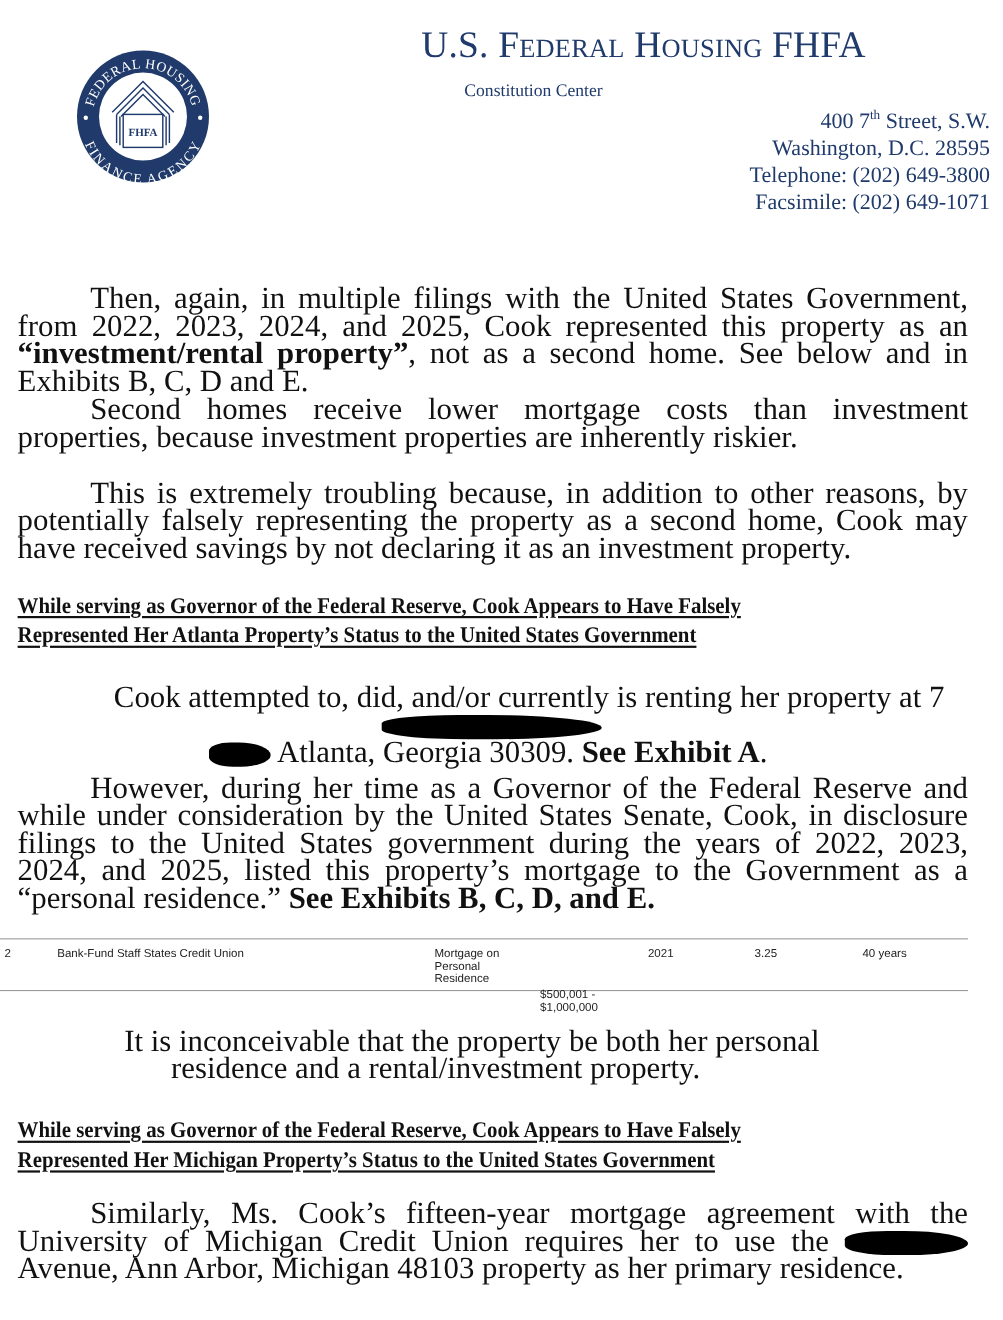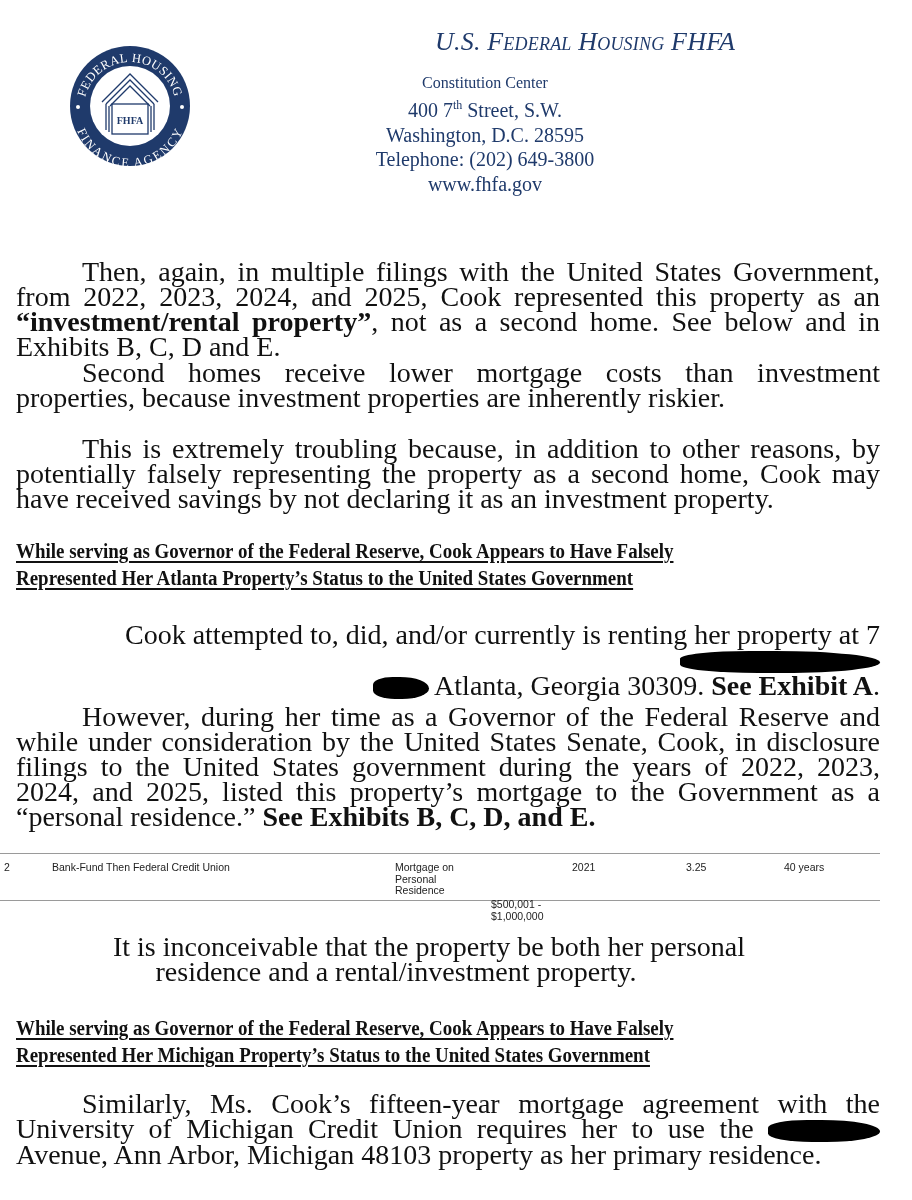--- a/index.html
+++ b/index.html
@@ -8,25 +8,25 @@
     font-family: "Liberation Serif", "DejaVu Serif", serif;
     color: #111111;
   }
   .letterhead { position: absolute; left: 0; top: 0; width: 912px; height: 240px; }
   .seal { position: absolute; left: 66px; top: 44px; width: 128px; height: 124px; }
   .lh-text {
     position: absolute; left: 200px; width: 700px; top: 22px;
     text-align: center; color: #1f3a6b;
   }
   .lh-title {
-    font-size: 26px; line-height: 40px; letter-spacing: 0.2px;
-    font-variant: small-caps; margin-left: 70px; font-style: italic;
+    font-size: 34px; line-height: 40px; letter-spacing: 0.2px;
+    font-variant: small-caps; margin-left: 70px;
   }
   .lh-sub { font-size: 16px; line-height: 30px; margin-top: 6px; margin-left: -130px; }
-  .lh-line { font-size: 20px; line-height: 24.5px; margin-left: -130px; }
+  .lh-line { font-size: 20px; line-height: 24.5px; margin-left: -130px; text-align: right; }
   .lh-line sup { font-size: 12px; vertical-align: 8px; line-height: 0; }
 
   .p {
     position: absolute; left: 16px; width: 864px;
     font-size: 28px; line-height: 25px; text-align: justify;
   }
   .p .indent { display: inline-block; width: 66px; }
   .p b { font-weight: bold; }
   .heading {
     position: absolute; left: 16px; width: 880px;
@@ -79,50 +79,50 @@
     </g>
     <text x="64" y="80" text-anchor="middle" font-family="Liberation Serif, serif" font-size="10" font-weight="bold" fill="#1f3a6b">FHFA</text>
   </svg>
 
   <div class="lh-text">
     <div class="lh-title">U.S. Federal Housing FHFA</div>
     <div class="lh-sub">Constitution Center</div>
     <div class="lh-line"><span>400 7</span><sup>th</sup><span> Street, S.W.</span></div>
     <div class="lh-line">Washington, D.C. 28595</div>
     <div class="lh-line">Telephone: (202) 649-3800</div>
-    <div class="lh-line">www.fhfa.gov</div>
+    <div class="lh-line">Facsimile: (202) 649-1071</div>
   </div>
 </div>
 
 <div class="p" style="top:259px;"><span class="indent"></span><span>Then, again, in multiple filings with the United States Government, from 2022, 2023, 2024, and 2025, Cook represented this property as an </span><b>“investment/rental property”</b><span>, not as a second home. See below and in Exhibits B, C, D and E.</span></div>
 
 <div class="p" style="top:360px;"><span class="indent"></span><span>Second homes receive lower mortgage costs than investment properties, because investment properties are inherently riskier.</span></div>
 
 <div class="p" style="top:436px;"><span class="indent"></span><span>This is extremely troubling because, in addition to other reasons, by potentially falsely representing the property as a second home, Cook may have received savings by not declaring it as an investment property.</span></div>
 
 <div class="heading" style="top:539px;">While serving as Governor of the Federal Reserve, Cook Appears to Have Falsely</div>
 <div class="heading" style="top:566px;">Represented Her Atlanta Property’s Status to the United States Government</div>
 
-<div class="p" style="top:622px; text-align:right;"><span class="indent"></span><span>Cook attempted to, did, and/or currently is renting her property at 7</span><span class="redact" style="width:200px; margin-left:-2px;"></span><br><span class="redact" style="width:56px; margin-left:-8px;"></span><span> Atlanta, Georgia 30309. </span><b>See Exhibit A</b><span>.</span></div>
+<div class="p" style="top:622px; text-align:center;"><span class="indent"></span><span>Cook attempted to, did, and/or currently is renting her property at 7</span><span class="redact" style="width:200px; margin-left:-2px;"></span><br><span class="redact" style="width:56px; margin-left:-8px;"></span><span> Atlanta, Georgia 30309. </span><b>See Exhibit A</b><span>.</span></div>
 
 <div class="p" style="top:704px;"><span class="indent"></span><span>However, during her time as a Governor of the Federal Reserve and while under consideration by the United States Senate, Cook, in disclosure filings to the United States government during the years of 2022, 2023, 2024, and 2025, listed this property’s mortgage to the Government as a “personal residence.” </span><b>See Exhibits B, C, D, and E.</b></div>
 
 <div class="tbl">
   <div class="cell" style="left:4px;">2</div>
-  <div class="cell" style="left:52px;">Bank-Fund Then Federal Credit Union</div>
+  <div class="cell" style="left:52px;">Bank-Fund Staff States Credit Union</div>
   <div class="cell" style="left:395px;">
     <div>Mortgage on</div>
     <div>Personal</div>
     <div>Residence</div>
   </div>
   <div class="cell" style="left:491px;margin-top:37px;">
     <div>$500,001 -</div>
     <div>$1,000,000</div>
   </div>
-  <div class="cell" style="left:572px;">2021</div>
+  <div class="cell" style="left:589px;">2021</div>
   <div class="cell" style="left:686px;">3.25</div>
   <div class="cell" style="left:784px;">40 years</div>
 </div>
 
 <div class="p" style="top:934px; text-align:center; width:760px;"><span class="indent"></span><span>It is inconceivable that the property be both her personal residence and a rental/investment property.</span></div>
 
 <div class="heading" style="top:1016px;">While serving as Governor of the Federal Reserve, Cook Appears to Have Falsely</div>
 <div class="heading" style="top:1043px;">Represented Her Michigan Property’s Status to the United States Government</div>
 
 <div class="p" style="top:1091px;"><span class="indent"></span><span>Similarly, Ms. Cook’s fifteen-year mortgage agreement with the University of Michigan Credit Union requires her to use the </span><span class="redact" style="width:112px;"></span><span>Avenue, Ann Arbor, Michigan 48103 property as her primary residence.</span></div>

